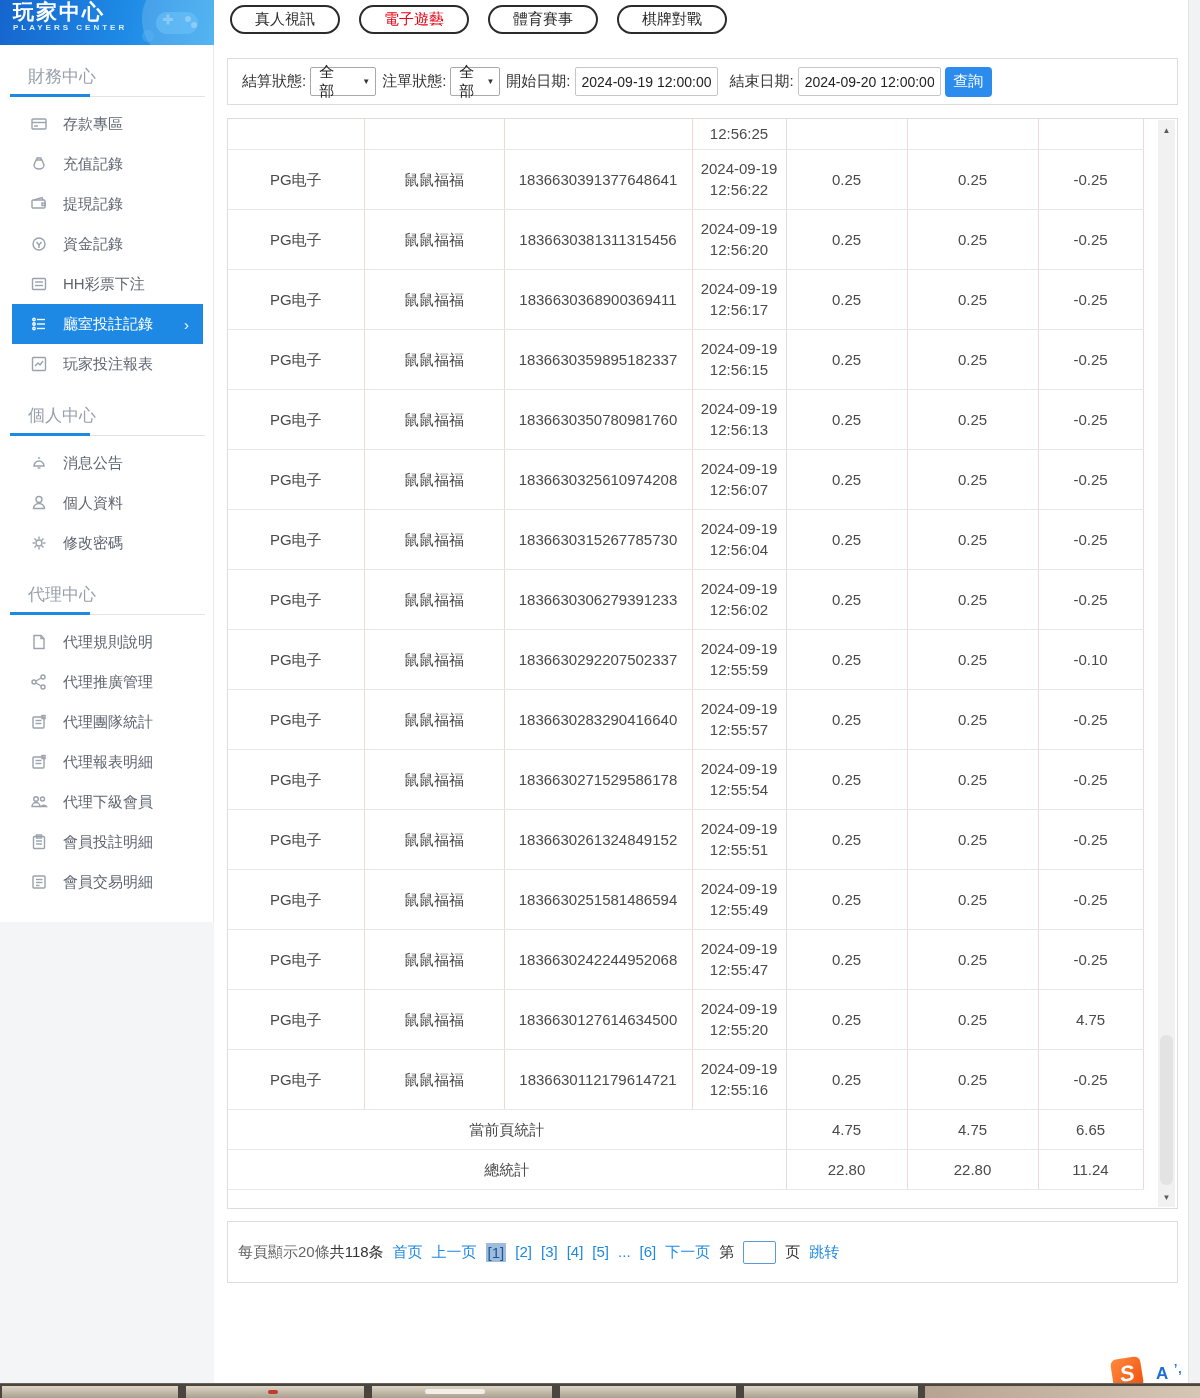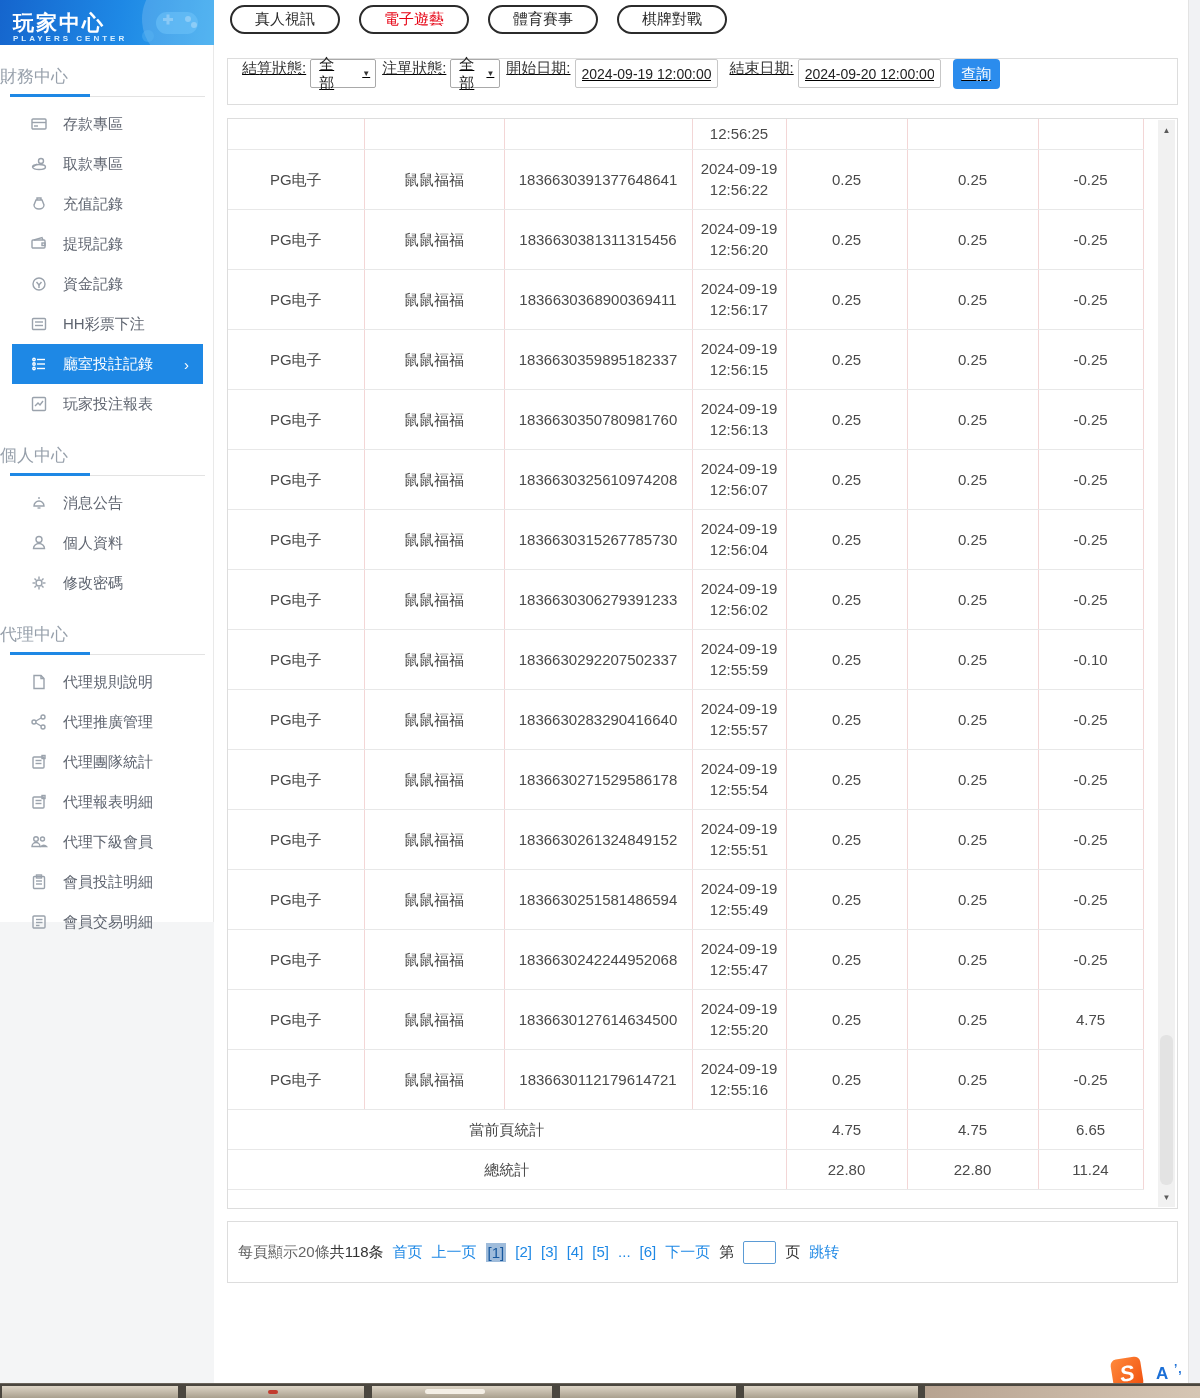--- a/index.html
+++ b/index.html
@@ -4,27 +4,27 @@
 <style>
   * { margin:0; padding:0; box-sizing:border-box; }
   html,body { width:1200px; height:1398px; overflow:hidden; background:#fff;
     font-family:"Liberation Sans","DejaVu Sans",sans-serif; }
   .page { position:relative; width:1200px; height:1398px; background:#fff; }
 
   
   .sidebar { position:absolute; left:0; top:0; width:214px; height:1398px; background:#f4f5f6; }
   .sb-panel { position:absolute; left:0; top:0; width:214px; height:922px; background:#fff; border-right:1px solid #e9e9e9; }
   .sb-header { position:relative; width:214px; height:45px; overflow:hidden;
-    background:linear-gradient(100deg,#1565cd 0%,#1e88e5 55%,#33a7ee 100%); padding:11px 0 0 13px; }
+    background:linear-gradient(100deg,#1565cd 0%,#1e88e5 55%,#33a7ee 100%); padding:0 0 0 13px; }
   .sb-header .blob { position:absolute; right:-18px; top:-26px; width:90px; height:90px; border-radius:50%;
     background:rgba(255,255,255,.16); }
   .sb-title { color:#fff; font-size:21px; font-weight:bold; letter-spacing:2px; line-height:23px; }
   .sb-sub { color:#d8efff; font-size:8px; letter-spacing:3px; font-weight:bold; }
   .gamepad { position:absolute; right:10px; top:6px; opacity:.55; }
-  .section-title { color:#97a0ab; font-size:17px; padding:20px 0 6px 0; }
+  .section-title { color:#97a0ab; font-size:17px; padding:20px 0 6px 28px; }
   .section-divider { position:relative; height:4px; margin:0 0 6px 0; }
   .section-divider .grayline { position:absolute; left:10px; right:8px; top:2px; height:1px; background:#e3e3e3; }
   .section-divider .blueline { position:absolute; left:10px; top:0px; width:80px; height:3px; background:#1e88e5; }
   .menu-item { position:relative; height:40px; display:flex; align-items:center; cursor:pointer; color:#5f6570; font-size:15px; }
   .mi-icon { position:absolute; left:30px; width:18px; height:18px; display:flex; align-items:center; justify-content:center; }
   .mi-icon svg { stroke:#9aa2ac; fill:none; stroke-width:1.4; }
   .mi-label { position:absolute; left:63px; white-space:nowrap; }
   .menu-item.active { background:#1e88e5; color:#fff; margin:0 0 0 12px; width:191px; }
   .menu-item.active .mi-icon { left:18px; }
   .menu-item.active .mi-icon svg { stroke:#fff; }
@@ -32,28 +32,28 @@
   .mi-chevron { position:absolute; right:14px; font-size:15px; color:#fff; }
 
   
   .content { position:absolute; left:214px; top:0; width:986px; height:1398px; background:#fff; }
   .tabbar { position:absolute; left:16px; top:5px; height:30px; display:flex; gap:19px; }
   .tab-pill { height:29px; padding:0 23px; border:2px solid #2b2b2b; border-radius:15px;
     display:flex; align-items:center; font-size:15px; color:#2b2b2b; background:#fff; cursor:pointer;text-align:right; }
   .tab-pill.active { color:#e60012; }
 
   .filter-panel { position:absolute; left:13px; top:58px; width:951px; height:47px; background:#fff;
-    border:1px solid #ddd; display:flex; align-items:flex-start; padding-left:8px;text-decoration:underline; }
+    border:1px solid #ddd; display:flex; align-items:center; padding-left:8px; }
   .f-label { font-size:15px; color:#333; margin:0 4px 0 6px; }
   .f-select { height:29px; border:1px solid #a9a9a9; border-radius:2px; background:#fff; display:flex;
     align-items:center; font-size:15px; color:#222; padding:0 5px 0 8px; cursor:pointer; }
   .f-select .car { font-size:8px; color:#333; margin-left:8px; }
   .f-input { height:29px; border:1px solid #c7c7c7; border-radius:2px; background:#fff; font-size:14px;
     color:#222; padding:0 6px; width:143px; font-family:"Liberation Sans","DejaVu Sans",sans-serif; }
-  .btn-search { height:30px; width:47px; margin-left:12px; background:#2b8ced; color:#fff; border:none;
+  .btn-search { height:30px; width:47px; margin-left:4px; background:#2b8ced; color:#fff; border:none;
     border-radius:4px; font-size:15px; cursor:pointer; }
 
   .table-panel { position:absolute; left:13px; top:118px; width:951px; height:1091px; background:#fff;
     border:1px solid #ddd; }
   table.bets { border-collapse:collapse; table-layout:fixed; width:915px; }
   table.bets td { border-right:1px solid #f3d6d6; border-bottom:1px solid #e8e8e8; text-align:center;
     font-size:15px; color:#4a4a4a; height:60px; line-height:21px; overflow:hidden; }
   table.bets tr td:last-child { border-right:1px solid #f3d6d6; }
   tr.partial td { height:30px; border-bottom:1px solid #e8e8e8; }
   tr.sumrow td { height:40px; }
@@ -124,30 +124,20 @@
           </div>
           <div class="menu-item">
             <span class="mi-icon">
               <svg width="18" height="18" viewBox="0 0 18 18">
                 <rect x="2" y="4" width="14" height="10" rx="1"></rect>
                 <line x1="2" y1="7.5" x2="16" y2="7.5"></line>
                 <line x1="4" y1="11" x2="8" y2="11"></line>
               </svg>
             </span>
             <span class="mi-label">存款專區</span>
-          </div>
-          <div class="menu-item">
-            <span class="mi-icon">
-              <svg width="18" height="18" viewBox="0 0 18 18">
-                <ellipse cx="9" cy="12" rx="6.5" ry="2.5"></ellipse>
-                <circle cx="11" cy="6" r="2.5"></circle>
-                <line x1="3" y1="12" x2="7" y2="9"></line>
-              </svg>
-            </span>
-            <span class="mi-label">取款專區</span>
           </div>
           <div class="menu-item">
             <span class="mi-icon">
               <svg width="18" height="18" viewBox="0 0 18 18">
                 <path d="M6 5 L12 5 L14 10 A5 4 0 0 1 4 10 Z"></path>
                 <path d="M7 5 L7 3 L11 3 L11 5"></path>
               </svg>
             </span>
             <span class="mi-label">充值記錄</span>
           </div>

